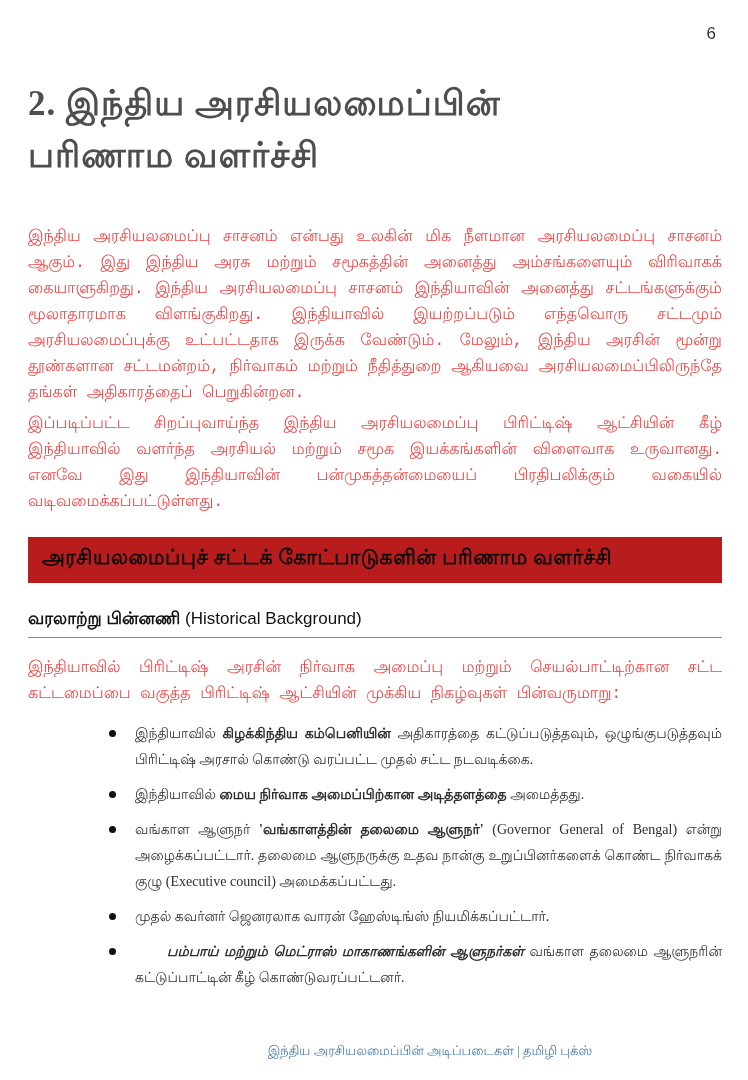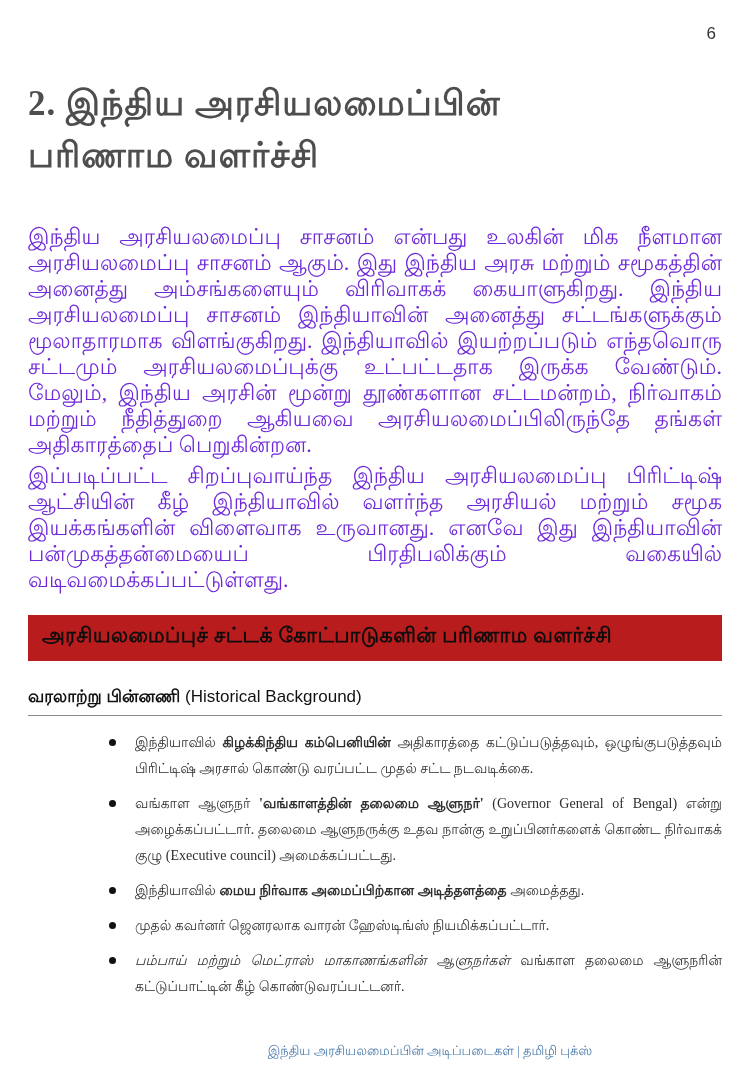--- a/index.html
+++ b/index.html
@@ -31,24 +31,25 @@
     text-align: left;
     font-size: 35px;
     line-height: 52px;
     font-weight: 700;
     color: #4e4e4e;
     letter-spacing: 1px;
   }
   .chapter-title .title-line { display: block; }
   .body-para {
     margin: 0;
-    font-size: 22px;
+    font-size: 16px;
     line-height: 26px;
     text-align: justify;
-    color: #6d28d9;
+    color: #ef4444;
+    font-family: Liberation Mono, monospace;
   }
   .para-gap { margin-top: 5px; }
   .section-bar {
     margin-top: 22px;
     background: #b91c1c;
     padding: 9px 14px 11px 14px;
     font-size: 20.5px;
     font-weight: 700;
     color: #0d0d0d;
     letter-spacing: 0.5px;
@@ -95,21 +96,21 @@
   }
   .bullet-list li::before {
     content: "";
     position: absolute;
     left: -26px; top: 9px;
     width: 7px; height: 7px;
     border-radius: 50%;
     background: #111;
   }
   .seg-b  { font-weight: 700; }
-  .seg-bi { font-weight: 400; font-style: italic; }
+  .seg-bi { font-weight: 700; font-style: italic; margin-left: 32px; }
   .footer {
     position: absolute;
     left: 0; right: 0; bottom: 20px;
     text-align: center;
     padding-left: 112px;
     font-size: 13px;
     color: #4a7aab;
   }
 </style>
 </head>
@@ -131,31 +132,32 @@
 
     <div class="section-bar">
       <span>அரசியலமைப்புச் சட்டக் கோட்பாடுகளின் பரிணாம வளர்ச்சி</span>
     </div>
 
     <div class="subheading">
       <span class="sub-ta">வரலாற்று பின்னணி</span><span class="sub-en"> (Historical Background)</span>
     </div>
     <hr class="sub-rule">
 
+    <p class="body-para section-intro">இந்தியாவில் பிரிட்டிஷ் அரசின் நிர்வாக அமைப்பு மற்றும் செயல்பாட்டிற்கான சட்ட கட்டமைப்பை வகுத்த பிரிட்டிஷ் ஆட்சியின் முக்கிய நிகழ்வுகள் பின்வருமாறு:</p>
 
 
     <ul class="bullet-list">
       <li>
         <span>இந்தியாவில் </span><span class="seg-b">கிழக்கிந்திய கம்பெனியின்</span><span> அதிகாரத்தை கட்டுப்படுத்தவும், ஒழுங்குபடுத்தவும் பிரிட்டிஷ் அரசால் கொண்டு வரப்பட்ட முதல் சட்ட நடவடிக்கை.</span>
       </li>
       <li>
-        <span>வங்காள ஆளுநர் </span><span class="seg-b">'வங்காளத்தின் தலைமை ஆளுநர்'</span><span> (Governor General of Bengal) என்று அழைக்கப்பட்டார். தலைமை ஆளுநருக்கு உதவ நான்கு உறுப்பினர்களைக் கொண்ட நிர்வாகக் குழு (Executive council) அமைக்கப்பட்டது.</span>
+        <span>இந்தியாவில் </span><span class="seg-b">மைய நிர்வாக அமைப்பிற்கான அடித்தளத்தை</span><span> அமைத்தது.</span>
       </li>
       <li>
-        <span>இந்தியாவில் </span><span class="seg-b">மைய நிர்வாக அமைப்பிற்கான அடித்தளத்தை</span><span> அமைத்தது.</span>
+        <span>வங்காள ஆளுநர் </span><span class="seg-b">'வங்காளத்தின் தலைமை ஆளுநர்'</span><span> (Governor General of Bengal) என்று அழைக்கப்பட்டார். தலைமை ஆளுநருக்கு உதவ நான்கு உறுப்பினர்களைக் கொண்ட நிர்வாகக் குழு (Executive council) அமைக்கப்பட்டது.</span>
       </li>
       <li>
         <span>முதல் கவர்னர் ஜெனரலாக வாரன் ஹேஸ்டிங்ஸ் நியமிக்கப்பட்டார்.</span>
       </li>
       <li>
         <span class="seg-bi">பம்பாய் மற்றும் மெட்ராஸ் மாகாணங்களின் ஆளுநர்கள்</span><span> வங்காள தலைமை ஆளுநரின் கட்டுப்பாட்டின் கீழ் கொண்டுவரப்பட்டனர்.</span>
       </li>
 
     </ul>
 

